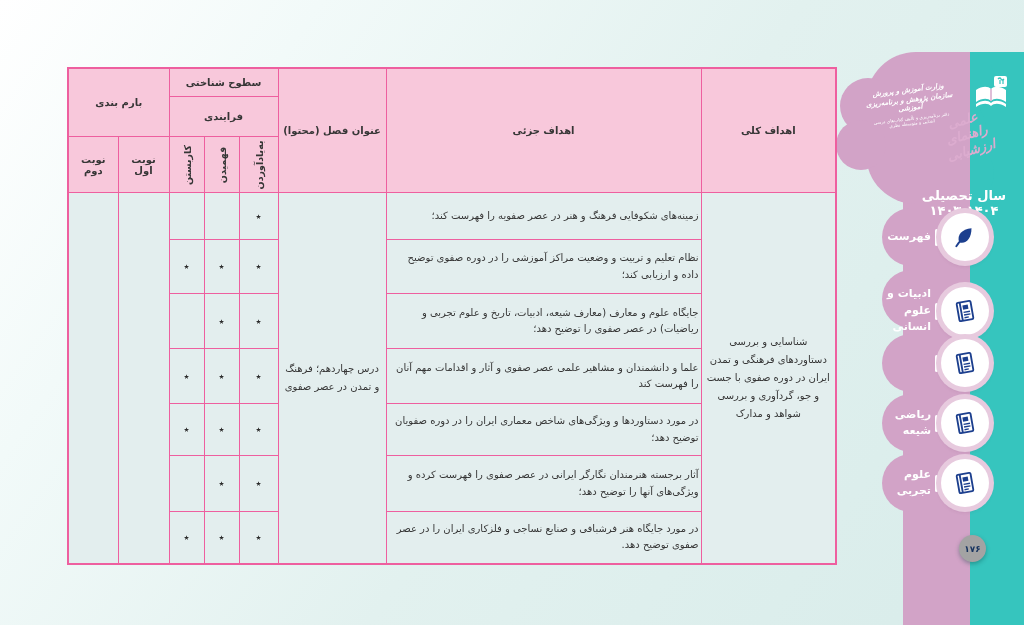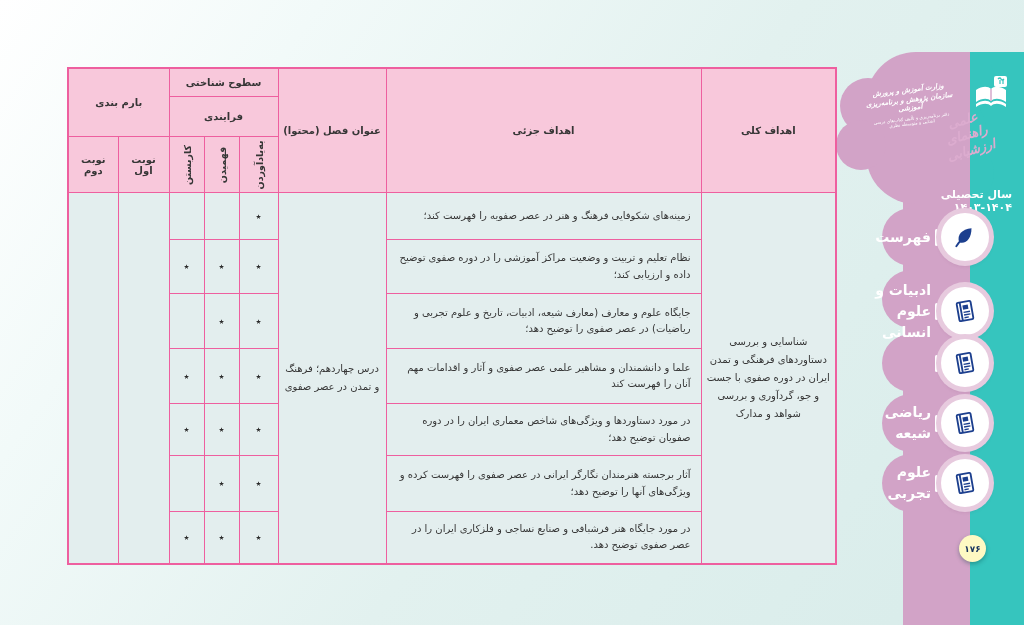--- a/index.html
+++ b/index.html
@@ -21,21 +21,21 @@
     direction: rtl;
     border: 2px solid #ee5f9f;
   }
   .eval-table th, .eval-table td {
     border: 1px solid #ee5f9f;
     color: #363636;
     font-size: 10px;
   }
   .eval-table th { background: #f8c8db; font-weight: bold; padding: 8px 4px; }
   .eval-table td { background: #e3eeee; }
-  td.obj { text-align: right; padding: 4px 10px; line-height: 1.65; vertical-align: middle; }
+  td.obj { text-align: right; padding: 4px 2px; line-height: 1.65; vertical-align: middle; }
   td.center { text-align: center; vertical-align: middle; padding: 4px 4px; line-height: 1.8; }
   td.star { text-align: center; vertical-align: middle; font-size: 11px; color: #2c2c2c; }
   th.rot { position: relative; }
   th.rot span {
     position: absolute; top: 50%; left: 50%;
     transform: translate(-50%, -50%) rotate(-90deg);
     white-space: nowrap; font-size: 9.5px;
   }
 
   
@@ -56,39 +56,39 @@
   .ministry { position:absolute; right:70px; top:86px; width:88px; color:#ffffff; text-align:center; transform:rotate(-7deg); }
   .ministry .l1 { font-size:7px; font-weight:bold; font-style:italic; }
   .ministry .l2 { font-size:7px; font-weight:bold; font-style:italic; margin-top:2px; }
   .ministry .l3 { font-size:4.5px; margin-top:4px; }
 
   .logo { position:absolute; right:12px; top:74px; width:40px; height:38px; }
 
   .callig { position:absolute; right:14px; top:112px; width:86px; text-align:center; transform:rotate(-16deg); color:#dcaccf; }
   .callig .c1 { font-size:13px; font-weight:bold; font-style:italic; }
   .callig .c2 { font-size:13px; font-weight:bold; font-style:italic; line-height:1.2; }
-  .year { position:absolute; right:12px; top:188px; width:96px; text-align:right; color:#ffffff; font-size:11px; font-weight:bold;margin-left:32px; }
+  .year { position:absolute; right:12px; top:188px; width:96px; text-align:center; color:#ffffff; font-size:13px; font-weight:bold;margin-left:32px; }
 
   .nav-item { position:absolute; right:0; width:160px; height:58px; cursor:pointer; }
   .nav-circle {
     position:absolute; right:35px; top:5px; width:48px; height:48px;
     background:#ffffff; border-radius:50%;
     box-shadow: 0 0 0 5px #e7cade, 0 3px 5px rgba(90,40,80,.35);
     display:flex; align-items:center; justify-content:center;
   }
   .nav-dash { position:absolute; right:86px; top:21px; width:3px; height:17px; background:#ffffff; border-radius:2px; }
   .nav-label {
     position:absolute; right:93px; top:0; width:62px; height:58px;
     display:flex; align-items:center; justify-content:flex-start;
-    color:#ffffff; font-size:14px; font-weight:bold; line-height:1.5; text-align:right;
+    color:#ffffff; font-size:11px; font-weight:bold; line-height:1.5; text-align:right;
   }
 
   .page-circle {
     position:absolute; right:38px; top:535px; width:27px; height:27px;
-    background:#fef9c3; border-radius:50%;
+    background:#a3a3a3; border-radius:50%;
     box-shadow: 0 2px 4px rgba(0,60,60,.35);
     display:flex; align-items:center; justify-content:center;
     color:#16335f; font-size:9px; font-weight:bold;
   }
 </style>
 </head>
 <body>
 
 <div class="teal-strip"></div>
 <div class="teal-bump tb1"></div>

